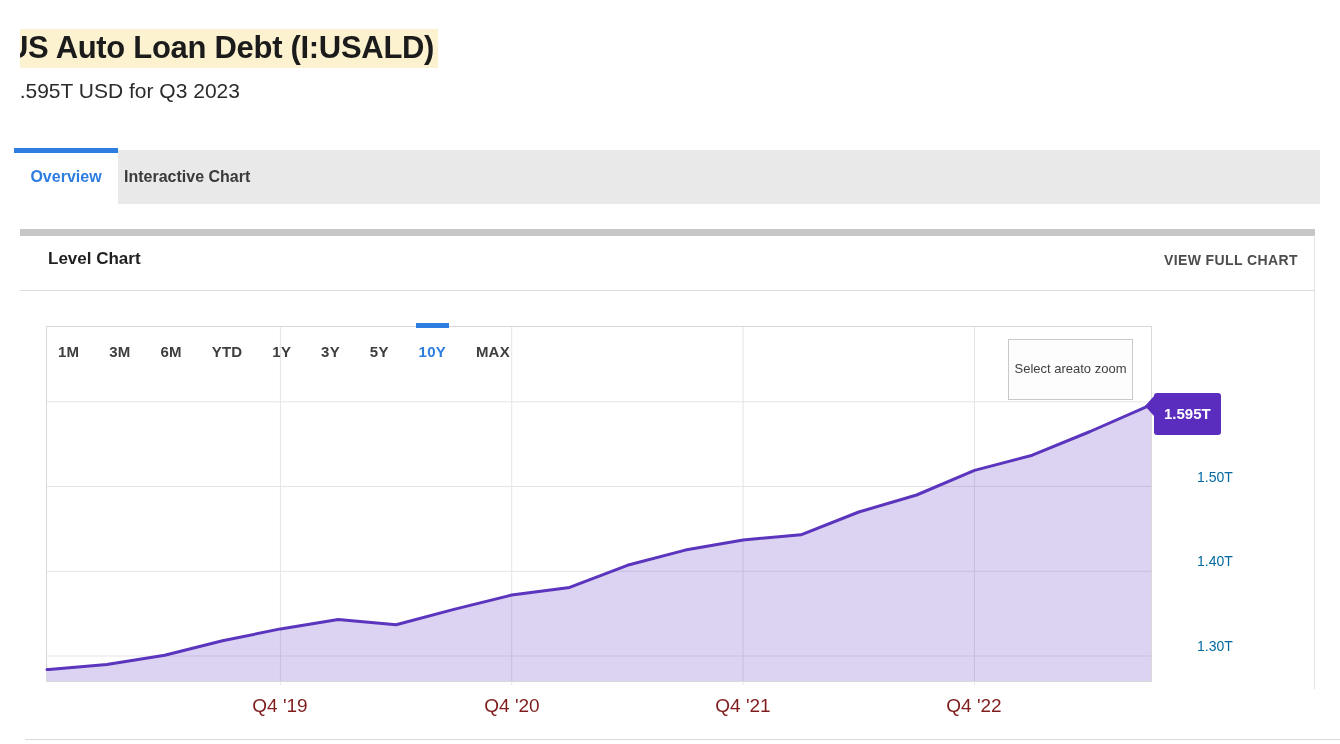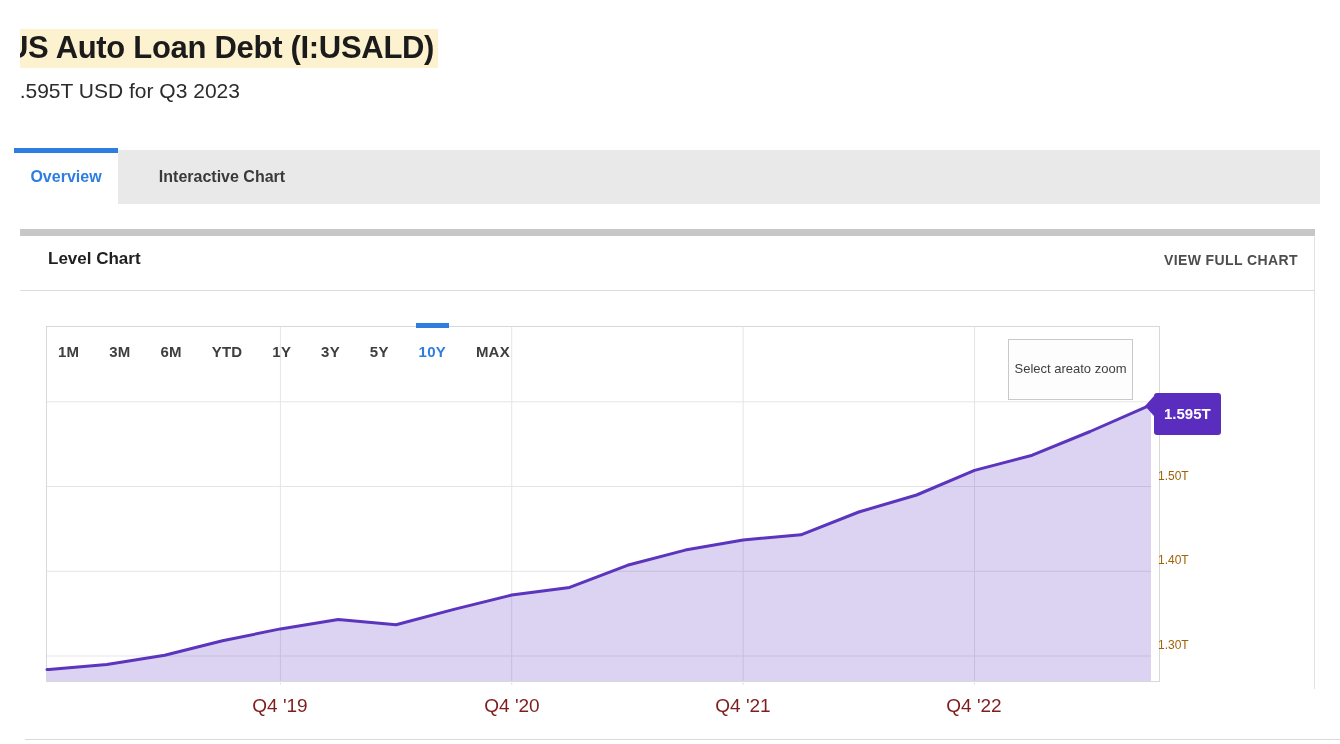--- a/index.html
+++ b/index.html
@@ -16,33 +16,33 @@
     letter-spacing:-0.3px;line-height:44px;white-space:nowrap;}
   #page-title .hl{background:var(--hl);padding:1px 4px 3px 0;}
   #page-subtitle{margin:9px 0 0 -12px;font-size:21px;color:#2b2b2b;white-space:nowrap;}
 
   
   .tab-band{left:20px;top:150px;width:1300px;height:54px;background:#e9e9e9;}
   .tab-active{left:14px;top:148px;width:104px;height:56px;background:#ffffff;
     border-top:5px solid var(--accent);box-sizing:border-box;color:var(--accent);
     font-weight:bold;font-size:16px;text-align:center;line-height:48px;cursor:pointer;}
   .tab-inactive{left:124px;top:150px;width:196px;height:54px;color:#3a3a3a;
-    font-weight:bold;font-size:16px;text-align:center;line-height:54px;cursor:pointer;}
+    font-weight:bold;font-size:16px;text-align:left;line-height:54px;cursor:pointer;}
 
   
   .card-scrollbar{left:20px;top:229px;width:1295px;height:7px;background:#c7c7c7;}
   .card-right-border{left:1314px;top:237px;width:1px;height:452px;background:#e2e2e2;}
   .section-title{left:48px;top:249px;font-size:17px;font-weight:bold;color:#1f1f1f;}
   .view-full{right:42px;top:252px;font-size:14px;font-weight:bold;color:#4d4d4d;
     letter-spacing:0.4px;cursor:pointer;}
   .header-divider{left:20px;top:290px;width:1295px;height:1px;background:#dcdcdc;}
   .bottom-divider{left:25px;top:739px;width:1315px;height:1px;background:#d9d9d9;}
 
   
-  #plot{left:46px;top:326px;width:1104px;height:354px;border:1px solid #d8d8d8;background:#fff;padding-left:8px;}
+  #plot{left:46px;top:326px;width:1104px;height:354px;border:1px solid #d8d8d8;background:#fff;}
   #plot svg{position:absolute;left:0;top:0;overflow:visible;}
 
   #range-row{position:absolute;left:11px;top:17px;display:flex;gap:30px;z-index:3;}
   .range-opt{font-size:15px;font-weight:bold;color:#3e3e3e;letter-spacing:0.2px;
     cursor:pointer;position:relative;line-height:16px;}
   .range-opt.selected{color:var(--accent);}
   .range-opt.selected::after{content:"";position:absolute;left:-3px;right:-3px;top:-21px;
     height:5px;background:var(--accent);}
 
   #zoom-btn{position:absolute;left:961px;top:12px;width:125px;height:61px;background:#fdfdfd;
@@ -50,21 +50,21 @@
     display:flex;align-items:center;justify-content:center;text-align:center;
     line-height:1.4;z-index:3;cursor:pointer;}
 
   
   #badge{position:absolute;left:1154px;background:var(--badge);color:#fff;font-weight:bold;
     font-size:15px;height:26px;line-height:26px;padding:8px 10px;border-radius:3px;z-index:4;}
   #badge::before{content:"";position:absolute;left:-9px;top:3px;width:0;height:0;
     border-top:10px solid transparent;border-bottom:10px solid transparent;
     border-right:9px solid var(--badge);}
 
-  .ylab{position:absolute;left:1158px;font-size:12px;color:#a16207;}
+  .ylab{position:absolute;left:1197px;font-size:14px;color:#0369a1;}
   .xlab{position:absolute;top:695px;width:80px;text-align:center;font-size:19px;color:#7f1d1d;}
 </style>
 </head>
 <body style="--accent: #2e7de1; --line: #5b35bd; --badge: #5b2dbe; --hl: #fcf2cf;">
 
 <div id="title-wrap">
   <h1 id="page-title"><span class="hl">US Auto Loan Debt (I:USALD)</span></h1>
   <div id="page-subtitle">1.595T USD for Q3 2023</div>
 </div>
 

